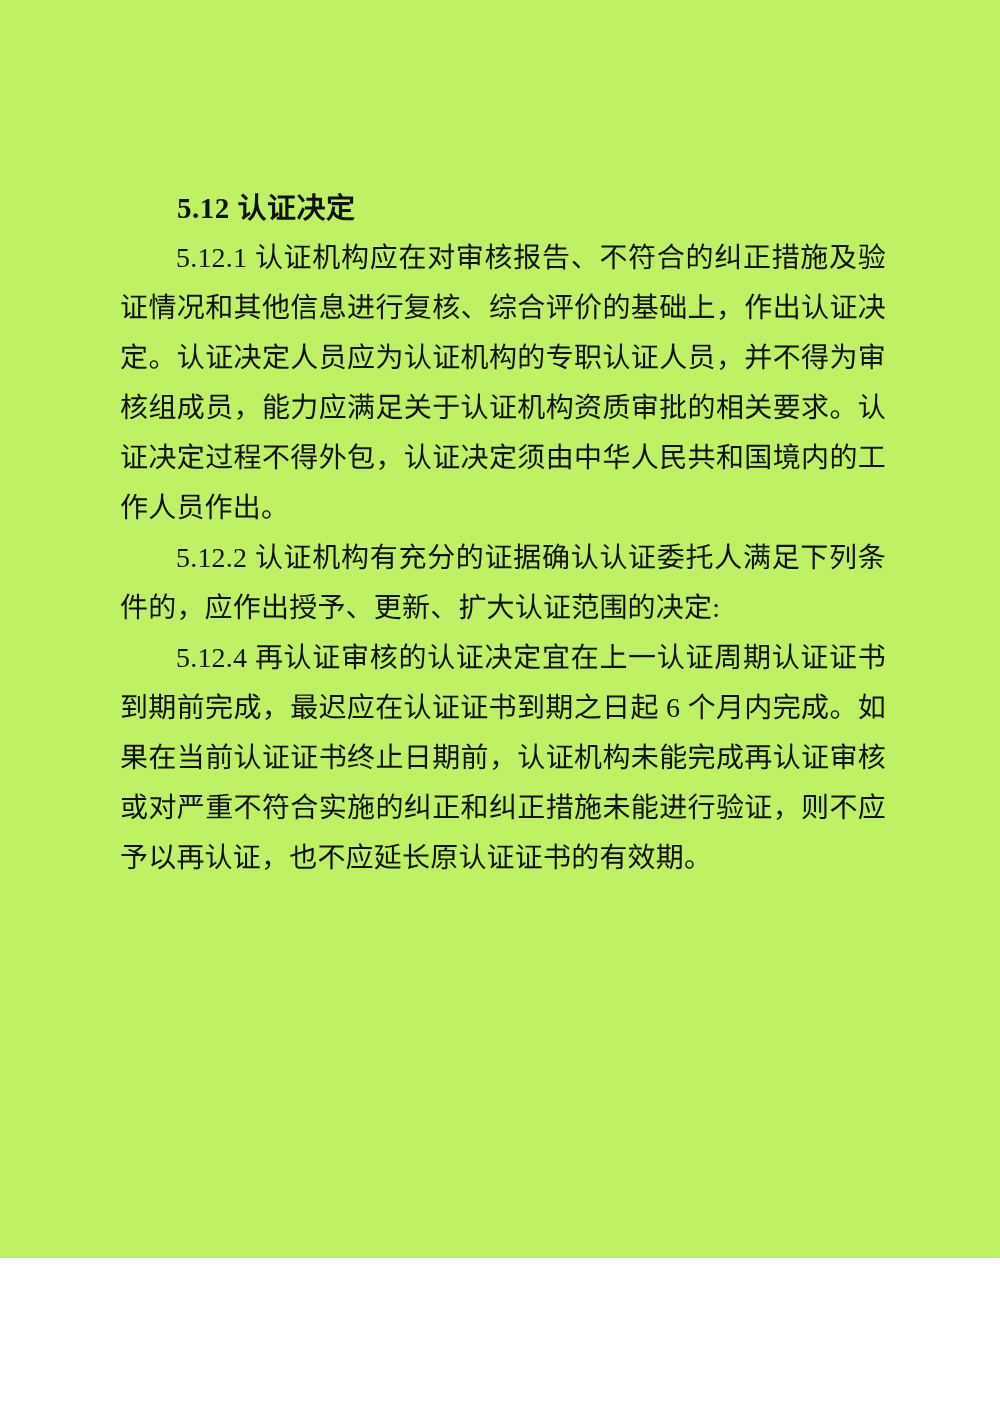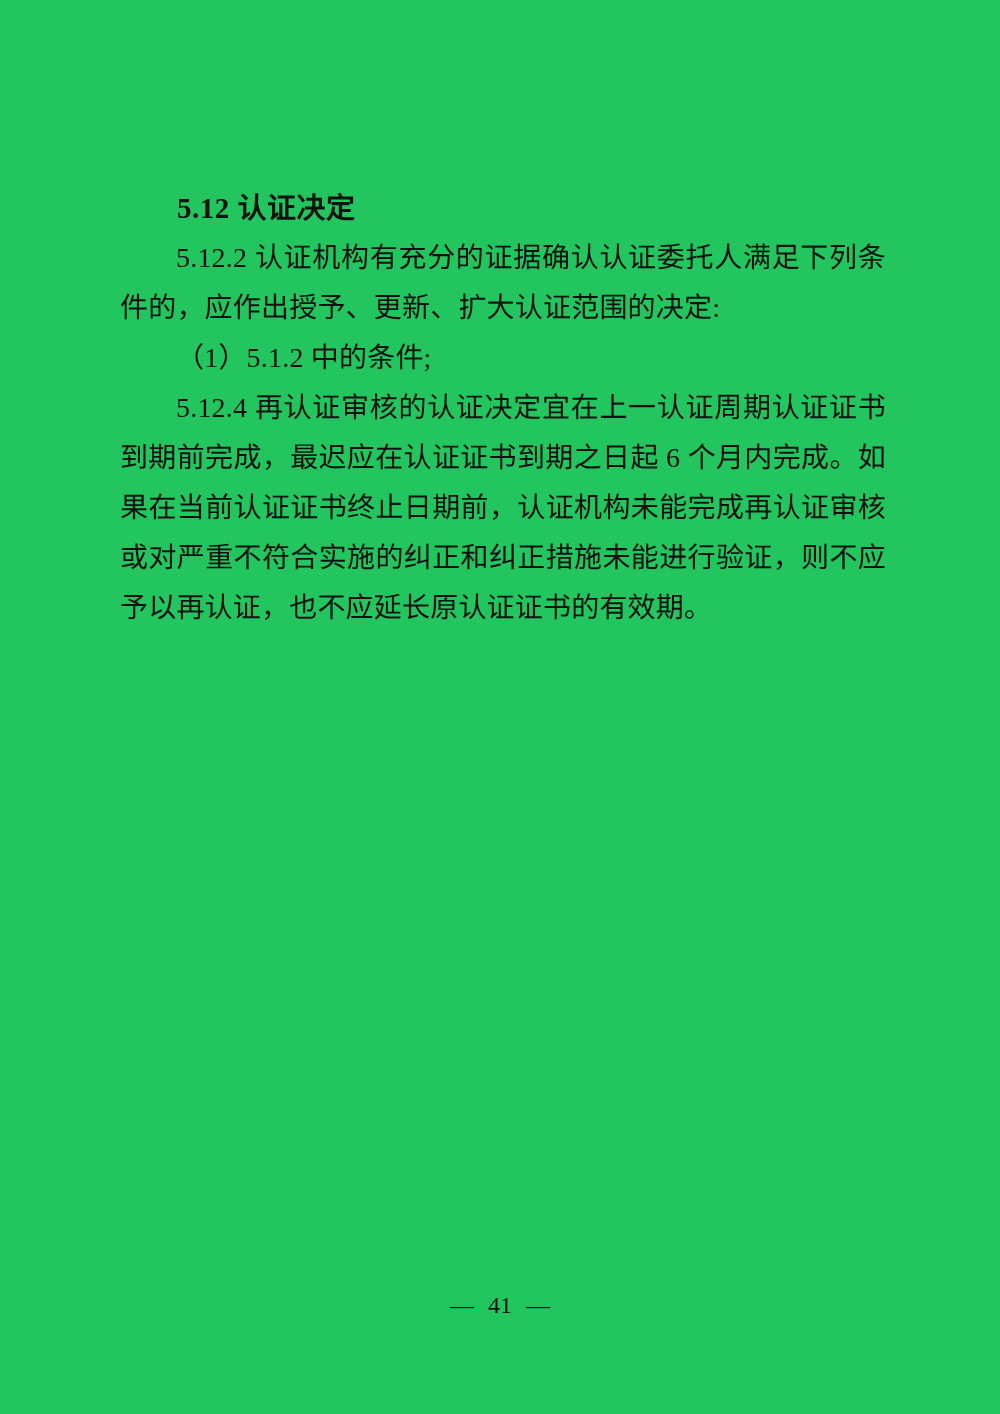--- a/index.html
+++ b/index.html
@@ -3,22 +3,22 @@
 <meta charset="utf-8">
 <style>
   html, body {
     margin: 0;
     padding: 0;
     background: #ffffff;
   }
   .page {
     position: relative;
     width: 1000px;
-    height: 1414px;
-    background: #22c55e;
+    height: 1258px;
+    background: #bef264;
     overflow: hidden;
     font-family: "Liberation Serif", "DejaVu Serif", serif;
     color: #111111;
   }
   .content {
     position: absolute;
     left: 120px;
     top: 183px;
     width: 766px;
   }
@@ -52,22 +52,22 @@
     color: #111111;
   }
 </style>
 </head>
 <body>
 
 <div class="page">
   <div class="content">
     <h2 class="heading">5.12 认证决定</h2>
     <div>
+        <p class="para">5.12.1 认证机构应在对审核报告、不符合的纠正措施及验证情况和其他信息进行复核、综合评价的基础上，作出认证决定。认证决定人员应为认证机构的专职认证人员，并不得为审核组成员，能力应满足关于认证机构资质审批的相关要求。认证决定过程不得外包，认证决定须由中华人民共和国境内的工作人员作出。</p>
         <p class="para">5.12.2 认证机构有充分的证据确认认证委托人满足下列条件的，应作出授予、更新、扩大认证范围的决定:</p>
-        <p class="para">（1）5.1.2 中的条件;</p>
         <p class="para">5.12.4 再认证审核的认证决定宜在上一认证周期认证证书到期前完成，最迟应在认证证书到期之日起 6 个月内完成。如果在当前认证证书终止日期前，认证机构未能完成再认证审核或对严重不符合实施的纠正和纠正措施未能进行验证，则不应予以再认证，也不应延长原认证证书的有效期。</p>
       </div>
   </div>
 
   <div class="footer">
     <span>—</span>
     <span>41</span>
     <span>—</span>
   </div>
 </div>

